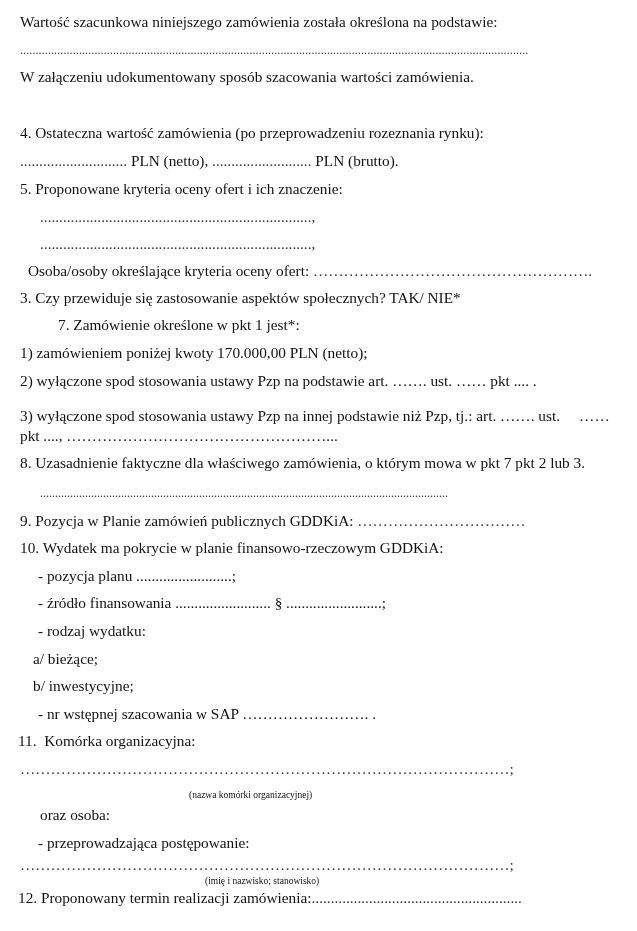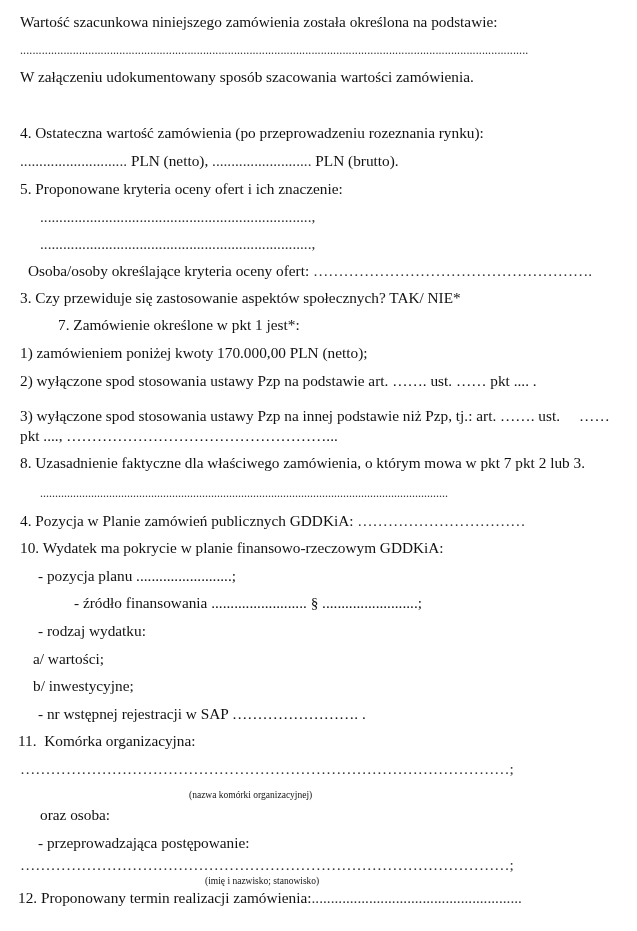--- a/index.html
+++ b/index.html
@@ -32,29 +32,29 @@
 
 <div class="ln" style="left:20px; top:316px;margin-left:38px;">7. Zamówienie określone w pkt 1 jest*:</div>
 <div class="ln" style="left:20px; top:344px;">1) zamówieniem poniżej kwoty 170.000,00 PLN (netto);</div>
 <div class="ln" style="left:20px; top:372px;">2) wyłączone spod stosowania ustawy Pzp na podstawie art. ……. ust. …… pkt .... .</div>
 <div class="ln" style="left:20px; top:399px;margin-top:8px;">3) wyłączone spod stosowania ustawy Pzp na innej podstawie niż Pzp, tj.: art. ……. ust.     ……</div>
 <div class="ln" style="left:20px; top:427px;">pkt ...., ……………………………………………...</div>
 
 <div class="ln" style="left:20px; top:454px;">8. Uzasadnienie faktyczne dla właściwego zamówienia, o którym mowa w pkt 7 pkt 2 lub 3.</div>
 <div class="ln dots" style="left:40px; top:484px; font-size:12px;">........................................................................................................................................</div>
 
-<div class="ln" style="left:20px; top:512px;"><span>4. Pozycja w Planie zamówień publicznych GDDKiA: </span><span class="dots">……………………………</span></div>
+<div class="ln" style="left:20px; top:512px;"><span>9. Pozycja w Planie zamówień publicznych GDDKiA: </span><span class="dots">……………………………</span></div>
 
 <div class="ln" style="left:20px; top:539px;">10. Wydatek ma pokrycie w planie finansowo-rzeczowym GDDKiA:</div>
 <div class="ln" style="left:38px; top:567px;text-align:right;">- pozycja planu .........................;</div>
-<div class="ln" style="left:38px; top:594px;margin-left:36px;">- źródło finansowania ......................... § .........................;</div>
+<div class="ln" style="left:38px; top:594px;">- źródło finansowania ......................... § .........................;</div>
 <div class="ln" style="left:38px; top:622px;">- rodzaj wydatku:</div>
-<div class="ln" style="left:33px; top:650px;">a/ wartości;</div>
+<div class="ln" style="left:33px; top:650px;">a/ bieżące;</div>
 <div class="ln" style="left:33px; top:677px;">b/ inwestycyjne;</div>
-<div class="ln" style="left:38px; top:705px;">- nr wstępnej rejestracji w SAP ……………………. .</div>
+<div class="ln" style="left:38px; top:705px;">- nr wstępnej szacowania w SAP ……………………. .</div>
 
 <div class="ln" style="left:18px; top:732px;">11.  Komórka organizacyjna:</div>
 <div class="ln dots" style="left:20px; top:760px;">……………………………………………………………………………………;</div>
 <div class="ln small" style="left:189px; top:786px;">(nazwa komórki organizacyjnej)</div>
 <div class="ln" style="left:40px; top:806px;">oraz osoba:</div>
 <div class="ln" style="left:38px; top:834px;">- przeprowadzająca postępowanie:</div>
 <div class="ln dots" style="left:20px; top:856px;">……………………………………………………………………………………;</div>
 <div class="ln small" style="left:205px; top:872px;">(imię i nazwisko; stanowisko)</div>
 
 <div class="ln" style="left:18px; top:889px;"><span>12. Proponowany termin realizacji zamówienia:</span><span class="dots">.......................................................</span></div>

